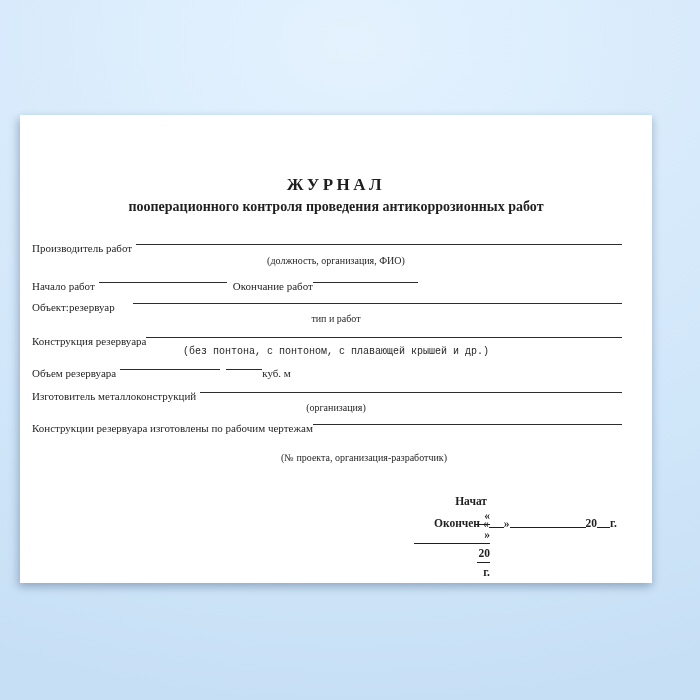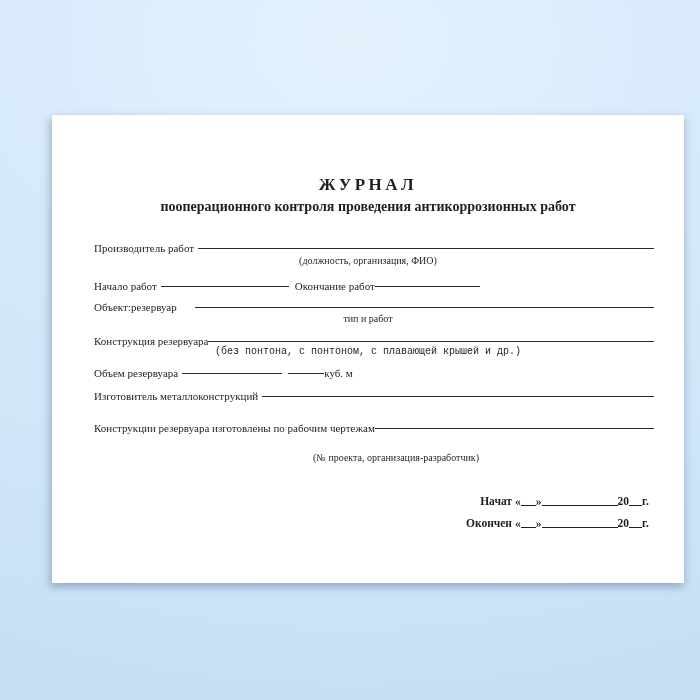--- a/index.html
+++ b/index.html
@@ -7,33 +7,32 @@
   body {
     width: 700px; height: 700px; position: relative; overflow: hidden;
     background: radial-gradient(130% 95% at 50% 6%, #e4f2fe 0%, #d7eafb 42%, #cde4f8 78%, #c7dff5 100%);
     font-family: "Liberation Serif", "DejaVu Serif", serif;
     color: #1f1f1f;
   }
   .paper {
     position: absolute; left: 20px; top: 115px; width: 632px; height: 468px;
     background: #ffffff;
     box-shadow: -3px 4px 8px rgba(104,131,161,0.42), 2px 3px 7px rgba(104,131,161,0.28);
-    margin-left: 32px;
   }
   .title {
     position: absolute; top: 60px; left: 0; right: 0; text-align: center;
     font-size: 17px; font-weight: bold; letter-spacing: 3.5px;
   }
   .subtitle {
     position: absolute; top: 84px; left: 0; right: 0; text-align: center;
     font-size: 14px; font-weight: bold;
   }
   .row {
-    position: absolute; left: 42px; right: 30px;
-    display: flex; align-items: center;
+    position: absolute; left: 12px; right: 30px;
+    display: flex; align-items: flex-start;
     font-size: 11px; line-height: 13px; white-space: nowrap; height: 13px;
   }
   .fill {
     flex: 1 1 auto; border-bottom: 1px solid #2c2c2c; margin-bottom: 2px; height: 3px;
   }
   .seg {
     flex: 0 0 auto; border-bottom: 1px solid #2c2c2c; margin-bottom: 2px; height: 3px;
   }
   .gap4 { margin-left: 4px; }
   .sp6 { flex: 0 0 6px; }
@@ -49,21 +48,21 @@
   }
   .date-label { display: inline-block; width: 66px; text-align: right; margin-right: 3px; }
   .dseg { border-bottom: 1px solid #1f1f1f; margin-bottom: 2px; height: 3px; flex: 0 0 auto; }
   .w15 { width: 15px; } .w76 { width: 76px; } .w13 { width: 13px; }
   .l128 { flex: 0 0 128px; } .l105 { flex: 0 0 105px; }
   .l100 { flex: 0 0 100px; } .l36 { flex: 0 0 36px; }
   .t128 { top: 127px; } .t140 { top: 140px; } .t165 { top: 165px; }
   .t186 { top: 186px; gap: 18px; } .t198 { top: 198px; } .t220 { top: 220px; }
   .t231 { top: 231px; font-family: Liberation Mono, monospace; } .t252 { top: 252px; } .t275 { top: 275px; }
   .t287 { top: 287px; } .t307 { top: 307px; } .t321 { top: 337px; }
-  .d379 { top: 379px; } .d401 { top: 401px; }
+  .d379 { top: 379px; flex-direction: column; } .d401 { top: 401px; }
 </style>
 </head>
 <body>
 
 <div class="paper">
 
   <div class="title">ЖУРНАЛ</div>
   <div class="subtitle">пооперационного контроля проведения антикоррозионных работ</div>
 
   <div class="row t128">
@@ -97,20 +96,21 @@
     <span class="seg gap4 l100"></span>
     <span class="sp6"></span>
     <span class="seg l36"></span>
     <span>куб. м</span>
   </div>
 
   <div class="row t275">
     <span>Изготовитель металлоконструкций</span>
     <span class="fill gap4"></span>
   </div>
+  <div class="caption t287">(организация)</div>
 
   <div class="row t307">
     <span>Конструкции резервуара изготовлены по рабочим чертежам</span>
     <span class="fill"></span>
   </div>
   <div class="caption t321 shift-right">(№ проекта, организация-разработчик)</div>
 
   <div class="date-row d379">
     <span class="date-label">Начат</span>
     <span>«</span>

